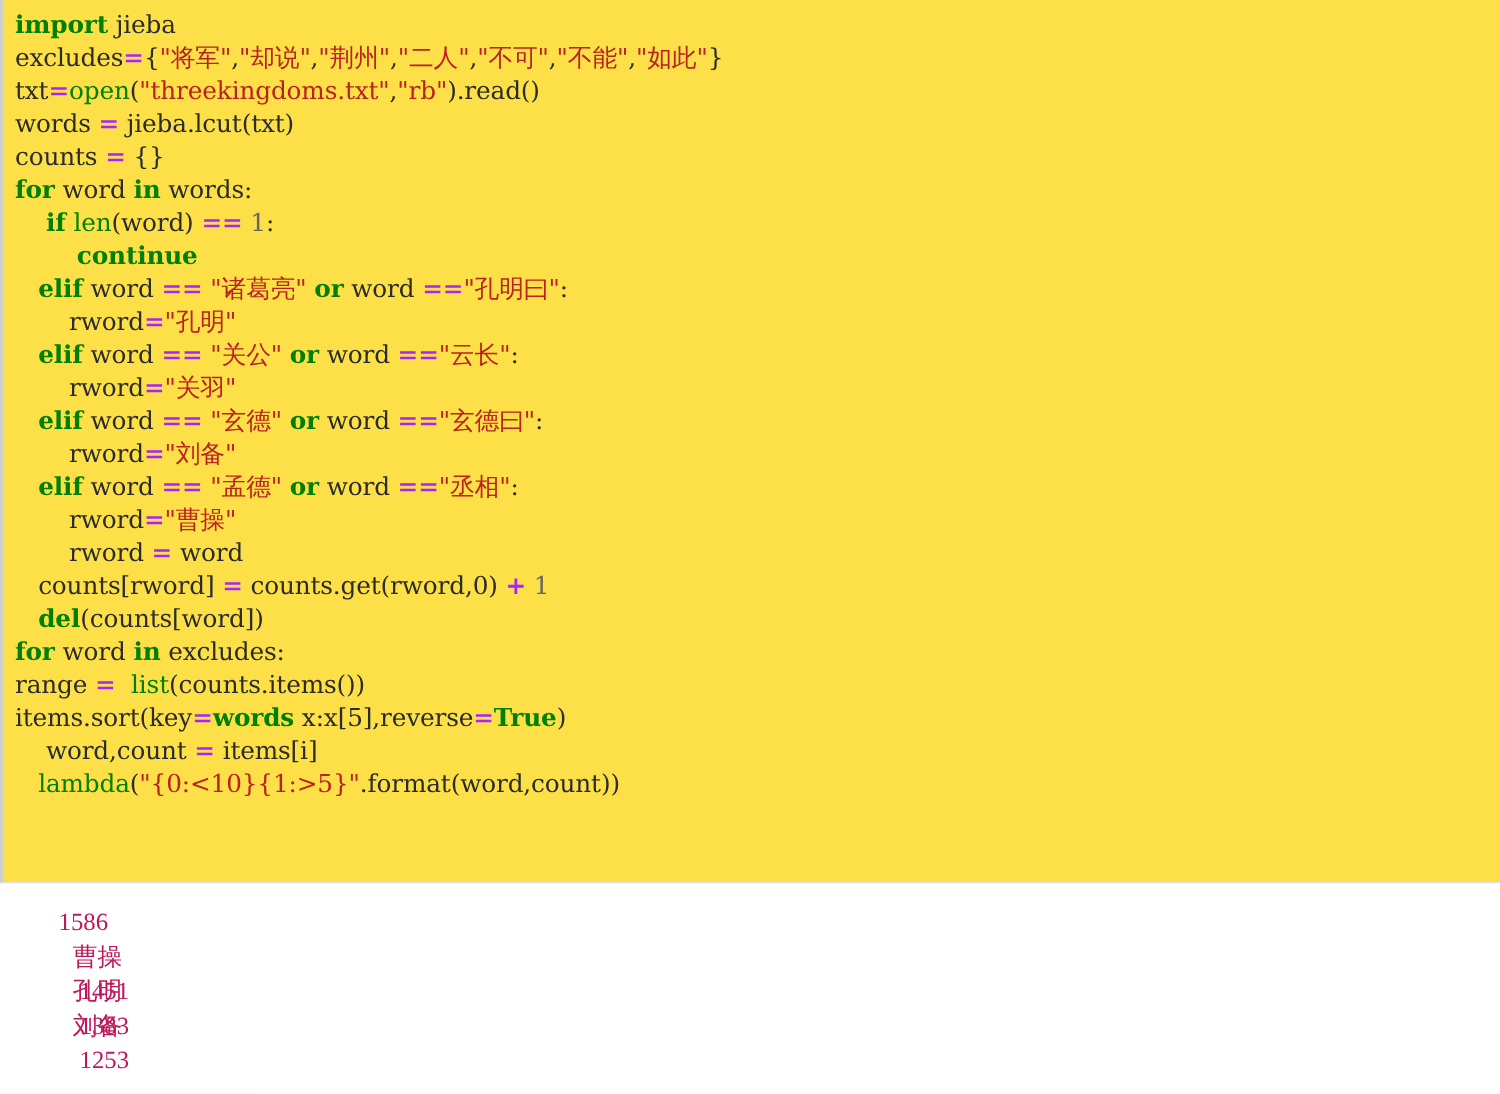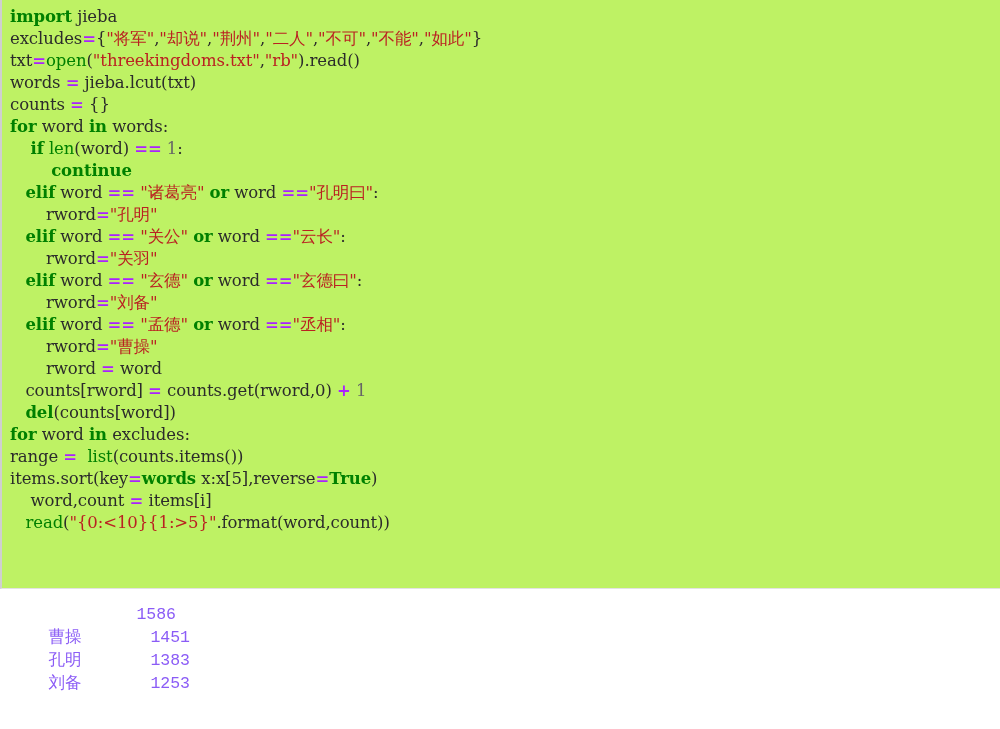--- a/index.html
+++ b/index.html
@@ -10,21 +10,21 @@
   body {
     width: 1000px;
     height: 729px;
     font-family: "DejaVu Serif", serif;
     overflow: hidden;
   }
 
   
   #code-cell {
     position: relative;
-    background: #bef264;
+    background: #fde047;
     border-left: 2px solid #cfcfcf;
     border-bottom: 1px solid #e3e3e3;
     padding: 6px 0 8px 0;
     box-sizing: border-box;
     width: 1000px;
     height: 589px;
   }
   .code-line {
     font-family: "DejaVu Serif", serif;
     font-size: 16.5px;
@@ -47,27 +47,28 @@
   
   #output-area {
     position: relative;
     background: #ffffff;
     width: 1000px;
     height: 140px;
     box-sizing: border-box;
     padding-top: 14px;
   }
   .out-row {
-    font-family: Liberation Mono, monospace;
+    font-family: Liberation Serif, serif;
     font-size: 16.5px;
     line-height: 23px;
     height: 23px;
-    color: #8b5cf6;
+    color: #be185d;
     white-space: pre;
     display: flex;
+    flex-direction: column;
   }
   .out-word {
     display: inline-block;
     width: 78px;
     text-align: center;
     padding-left: 26px;
     box-sizing: content-box;
   }
   .out-count {
     display: inline-block;
@@ -122,21 +123,21 @@
 
   <div class="code-line"><span class="kw">for</span><span class="nm"> </span><span class="nm">word</span><span class="nm"> </span><span class="kw">in</span><span class="nm"> </span><span class="nm">excludes</span><span class="pn">:</span></div>
 
   <div class="code-line"><span class="nm">range</span><span class="nm"> </span><span class="op">=</span><span class="nm">  </span><span class="bi">list</span><span class="pn">(counts.items())</span></div>
 
   <div class="code-line"><span class="nm">items.sort</span><span class="pn">(</span><span class="nm">key</span><span class="op">=</span><span class="kw">words</span><span class="nm"> </span><span class="nm">x:x[5]</span><span class="pn">,</span><span class="nm">reverse</span><span class="op">=</span><span class="kw">True</span><span class="pn">)</span></div>
 
 
   <div class="code-line"><span class="nm">    </span><span class="nm">word,count</span><span class="nm"> </span><span class="op">=</span><span class="nm"> </span><span class="nm">items[i]</span></div>
 
-  <div class="code-line"><span class="nm">   </span><span class="bi">read</span><span class="pn">(</span><span class="str">"{0:&lt;10}{1:&gt;5}"</span><span class="nm">.format</span><span class="pn">(word,count)</span><span class="pn">)</span></div>
+  <div class="code-line"><span class="nm">   </span><span class="bi">lambda</span><span class="pn">(</span><span class="str">"{0:&lt;10}{1:&gt;5}"</span><span class="nm">.format</span><span class="pn">(word,count)</span><span class="pn">)</span></div>
 
 </div>
 
 <div id="output-area">
 
   <div class="out-row first">
     <span class="out-word"></span><span class="out-count">1586</span>
   </div>
 
   <div class="out-row">

